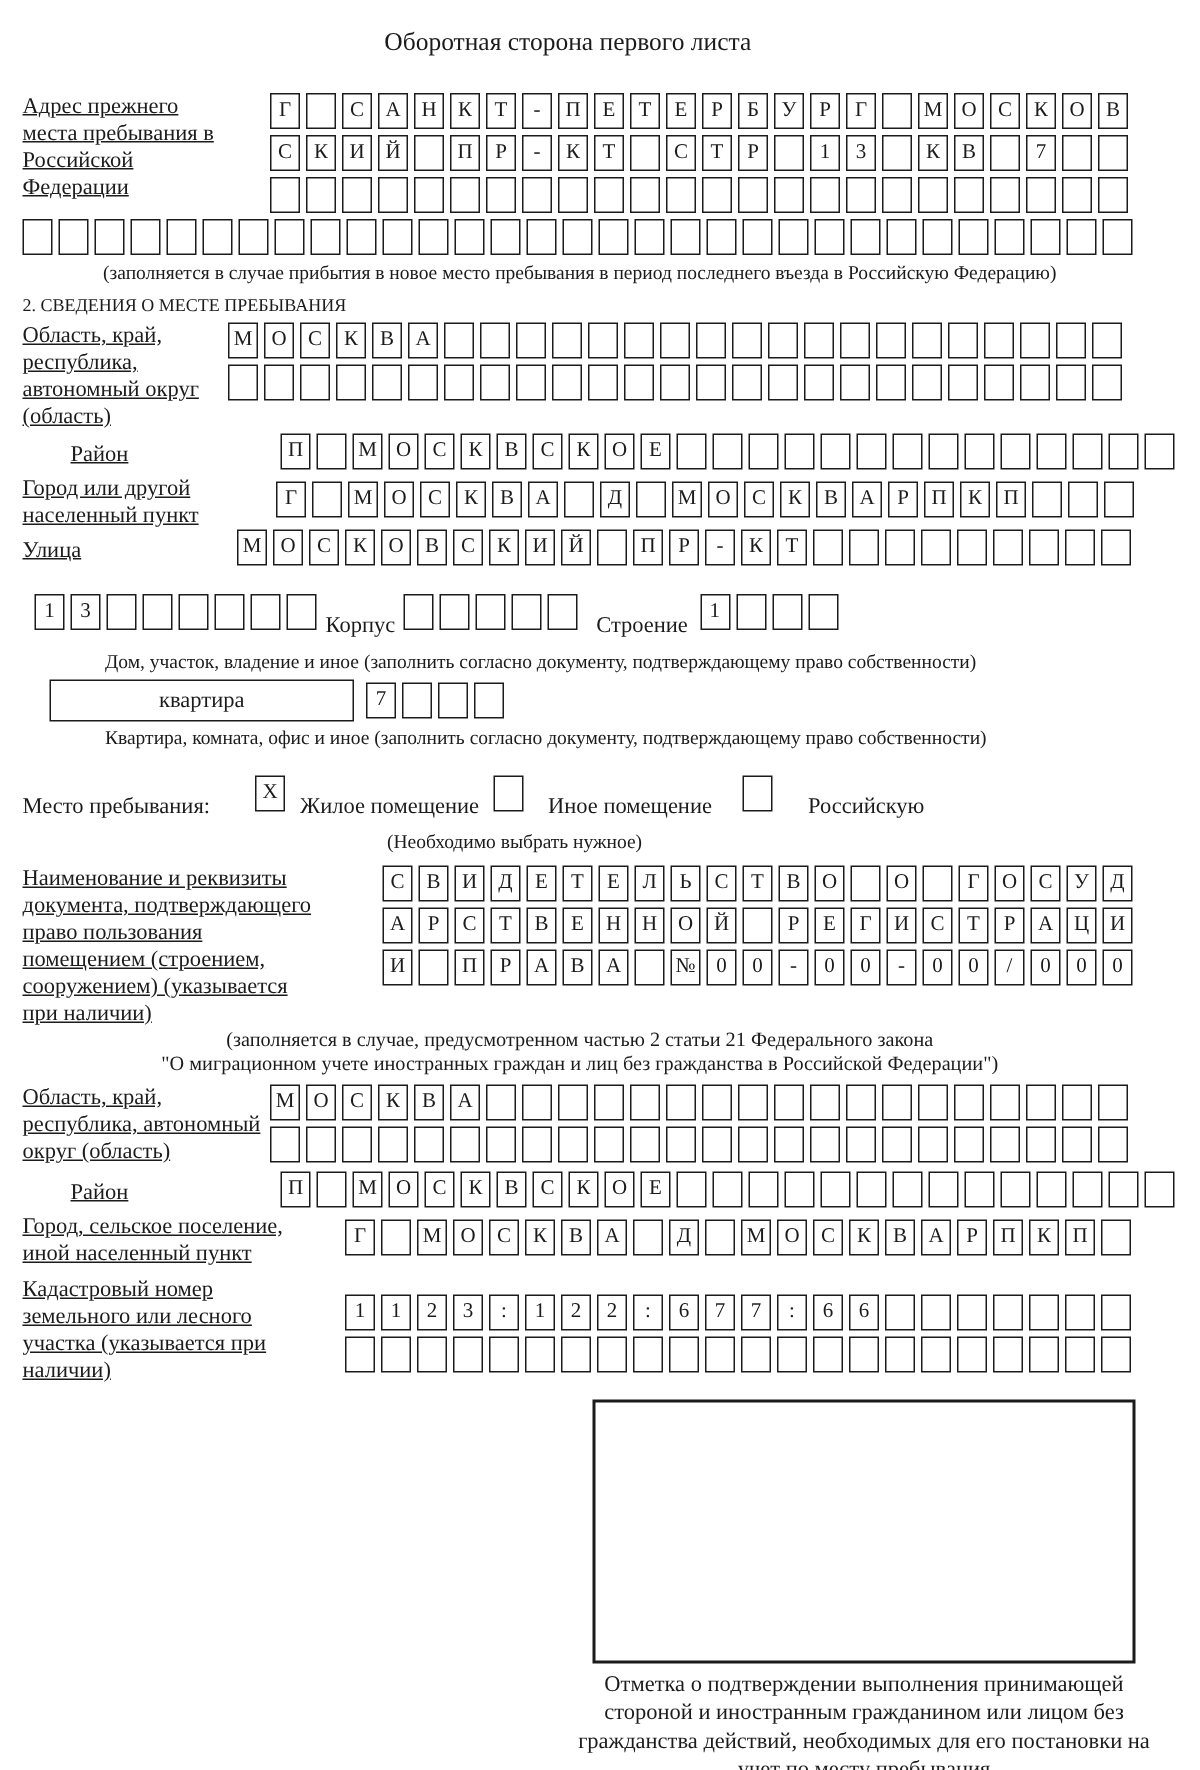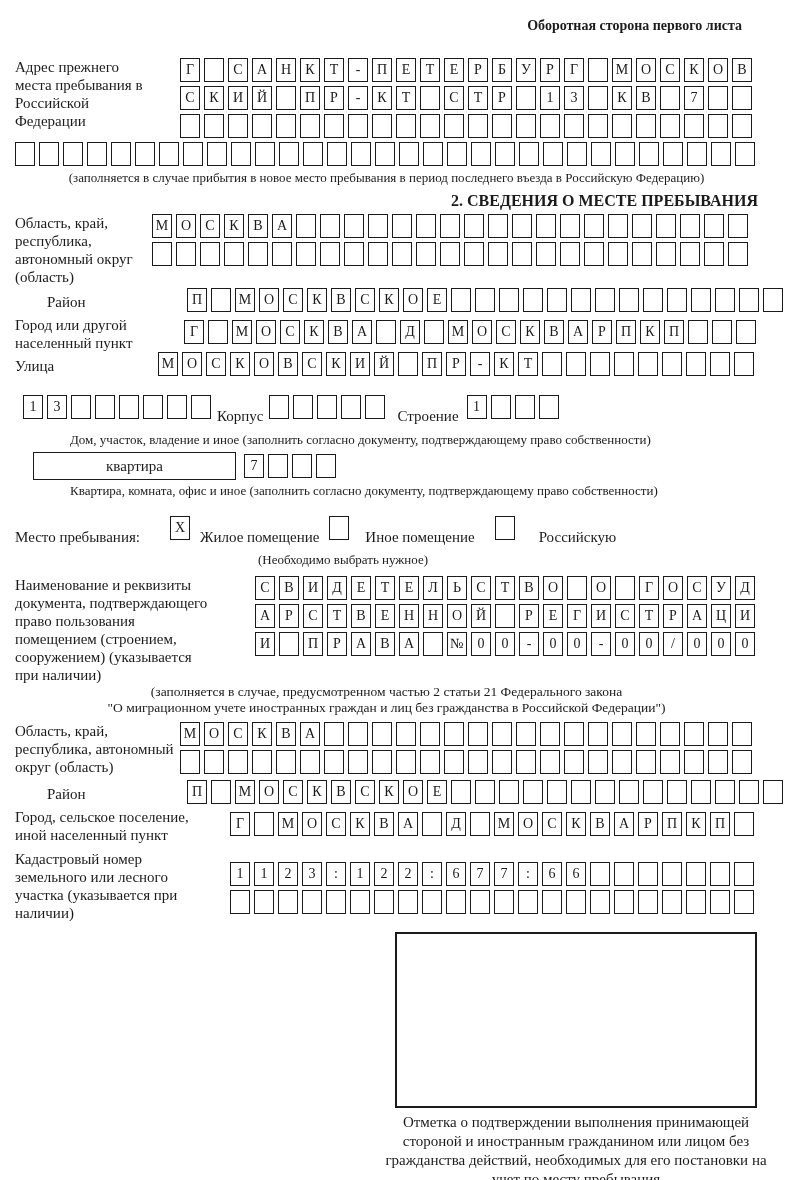--- a/index.html
+++ b/index.html
@@ -2,34 +2,34 @@
 <html><head>
 <meta charset="utf-8">
 <style>
   html,body{margin:0;padding:0;background:#fff;}
   body{
     width:800px;height:1180px;overflow:hidden;
     font-family:"Liberation Serif","DejaVu Serif",serif;
     color:#1b1b1b;
   }
   .page{box-sizing:border-box;width:800px;height:1180px;padding:18px 42px 0 15px;}
-  .hdr-note{font-size:14px;text-align:right;margin-right:16px;font-weight:bold;}
+  .hdr-note{font-size:17px;text-align:center;margin-right:16px;}
   .row{display:flex;align-items:flex-start;}
   .row.vcenter{align-items:center;}
-  .lbl{font-size:15px;line-height:18px;flex:none;box-sizing:border-box;}
+  .lbl{font-size:15px;line-height:18px;flex:none;box-sizing:border-box;text-decoration:underline;}
   .cellrow{display:flex;margin-bottom:4px;flex:none;}
   .cell{
     box-sizing:border-box;flex:none;width:20px;height:24px;margin-right:4px;
     border:1.5px solid #1b1b1b;text-align:center;font-size:14px;line-height:21px;
     font-family:"Liberation Serif","DejaVu Serif",serif;
   }
   .cell:last-child{margin-right:0;}
   .caption{font-size:13px;line-height:16px;}
   .center{text-align:center;}
-  .sect-title{font-size:16px;font-weight:bold;text-align:right;margin:6px 0 4px 0;}
+  .sect-title{font-size:12px;font-weight:normal;text-align:left;margin:6px 0 4px 0;}
   .sub-title{font-size:15px;font-weight:bold;text-align:center;margin:6px 0 6px 0;}
   .widebox{
     box-sizing:border-box;height:28px;border:1.6px solid #1b1b1b;flex:none;
     display:flex;align-items:center;justify-content:center;font-size:15px;
   }
   .inline-lbl{font-size:15px;line-height:26px;flex:none;margin-top:19px;}
   .stamp-box{box-sizing:border-box;width:362px;height:176px;border:2px solid #1b1b1b;margin-left:380px;}
   .stamp-caption{width:400px;margin-left:361px;font-size:15px;line-height:19px;text-align:center;margin-top:5px;}
   
   .w-addr{width:165px;padding-right:28px;}

